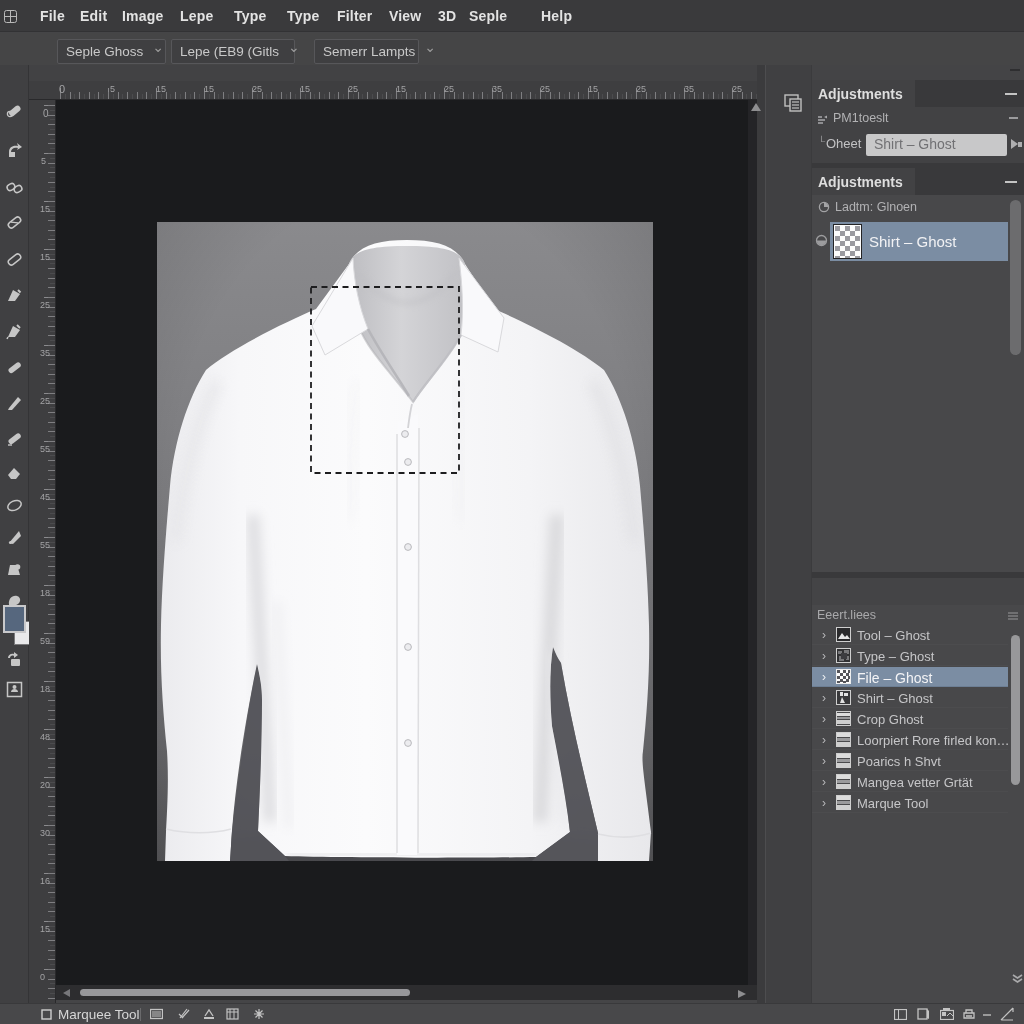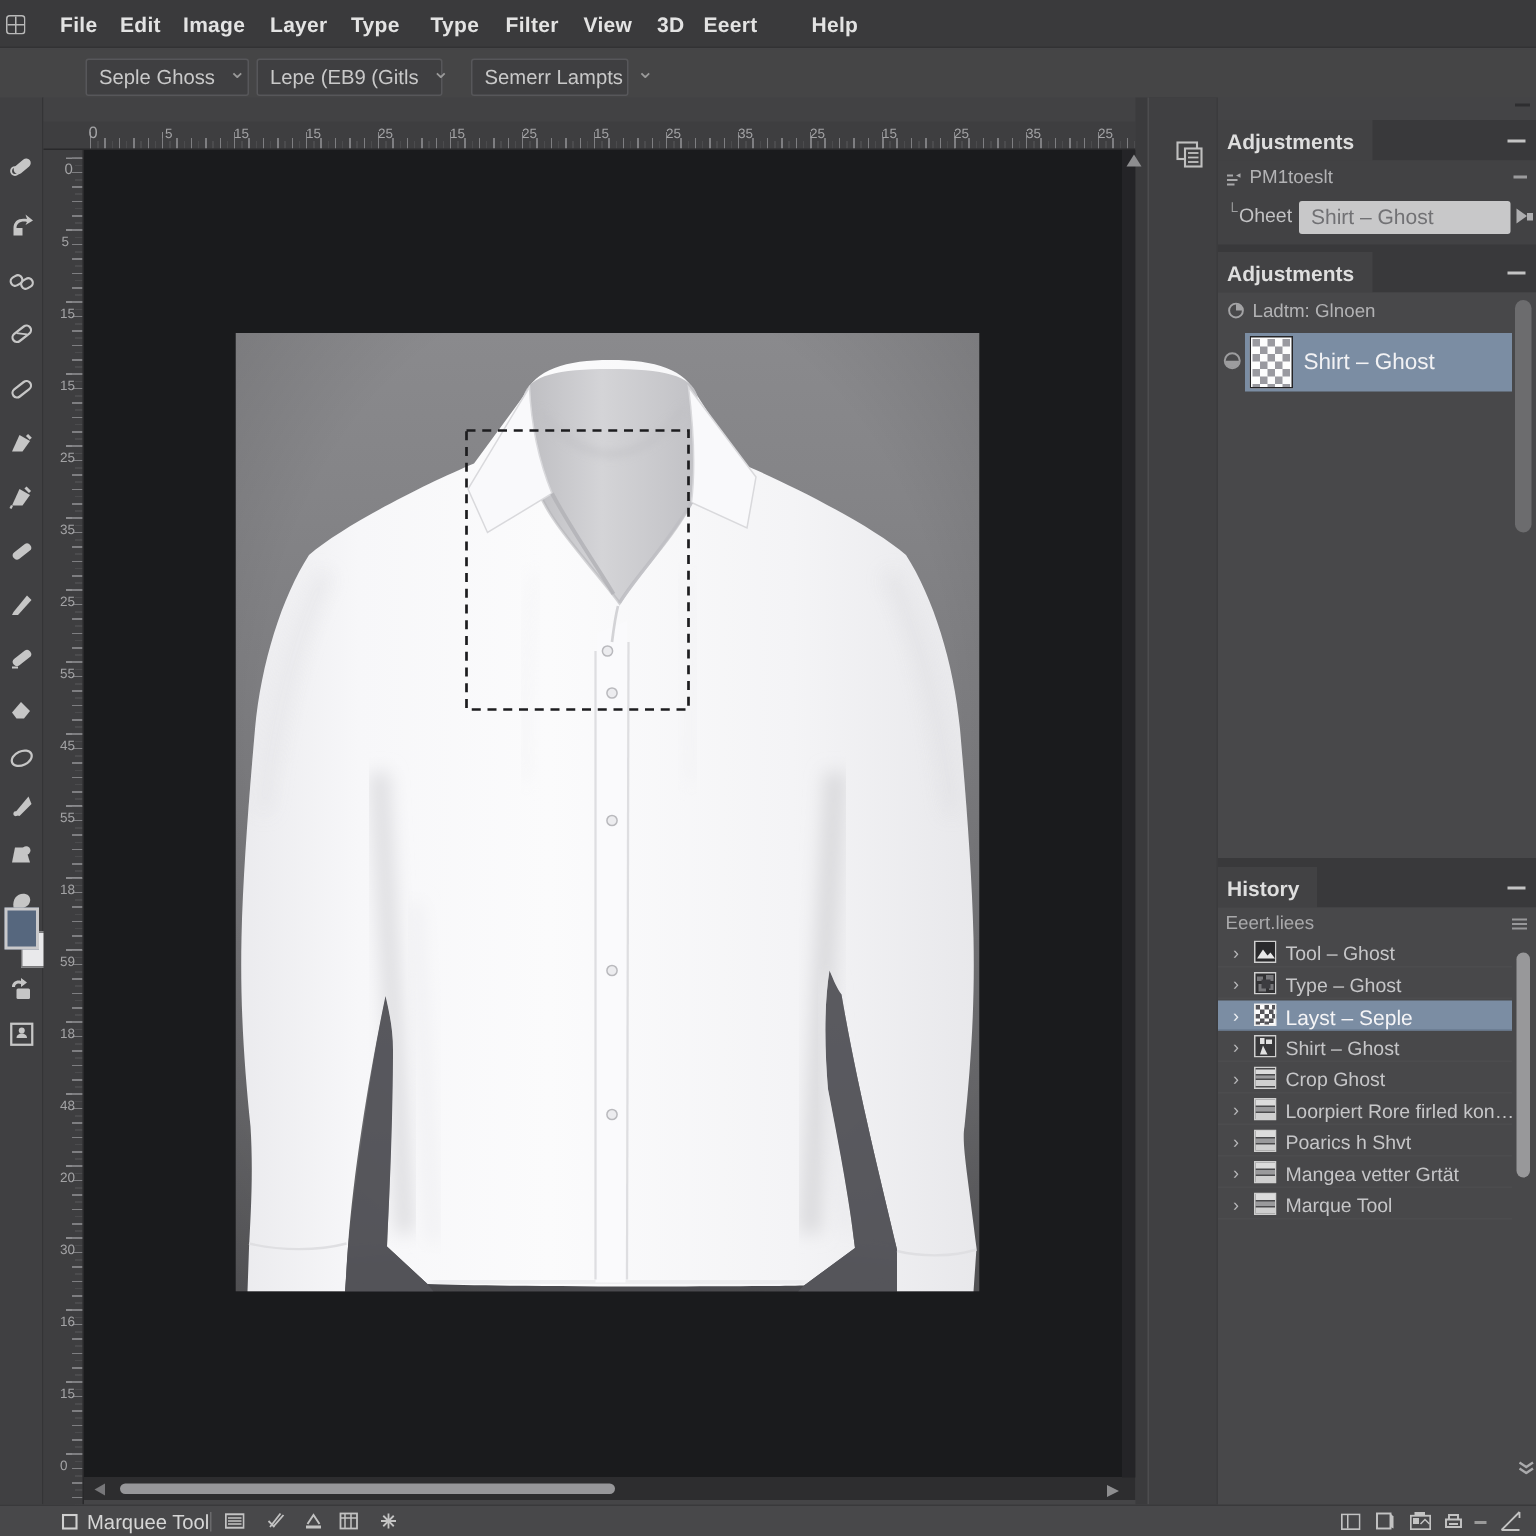--- a/index.html
+++ b/index.html
@@ -74,27 +74,27 @@
 
 <div id="menubar">
   <svg class="abs" style="left:4px;top:10px" width="13" height="13" viewBox="0 0 13 13">
     <rect x="0.5" y="0.5" width="12" height="12" rx="2" fill="none" stroke="#b9b9b9"></rect>
     <line x1="6.5" y1="1" x2="6.5" y2="12" stroke="#b9b9b9"></line>
     <line x1="1" y1="6.5" x2="12" y2="6.5" stroke="#b9b9b9"></line>
   </svg>
   <span class="mi" style="left:40px">File</span>
   <span class="mi" style="left:80px">Edit</span>
   <span class="mi" style="left:122px">Image</span>
-  <span class="mi" style="left:180px">Layer</span>
+  <span class="mi" style="left:180px">Lepe</span>
   <span class="mi" style="left:234px">Type</span>
   <span class="mi" style="left:287px">Type</span>
   <span class="mi" style="left:337px">Filter</span>
   <span class="mi" style="left:389px">View</span>
   <span class="mi" style="left:438px">3D</span>
-  <span class="mi" style="left:469px">Eeert</span>
+  <span class="mi" style="left:469px">Seple</span>
   <span class="mi" style="left:541px">Help</span>
 </div>
 
 <div id="optbar">
   <div class="optbtn" style="left:57px;width:109px">Seple Ghoss<span class="car">⌄</span></div>
   <div class="optbtn" style="left:171px;width:124px">Lepe (EB9 (Gitls<span class="car">⌄</span></div>
   <div class="optbtn" style="left:314px;width:105px">Semerr Lampts<span class="car">⌄</span></div>
 </div>
 
 <div id="tools">
@@ -418,24 +418,20 @@
           <rect x="22" y="32" width="5" height="3"></rect>
       </g>
       <rect x="0.5" y="0.5" width="28" height="34" fill="none" stroke="#242426"></rect>
     </svg>
     <span class="abs" style="left:57px;top:38px;color:#f2f2f4;font-size:15px">Shirt – Ghost</span>
 
     <div class="abs" style="left:198px;top:5px;width:11px;height:155px;background:#6c6c6e;border-radius:6px"></div>
   </div>
   <div class="abs" style="left:0;top:507px;width:212px;height:6px;background:#39393b"></div>
 
-  <div class="phead" style="top:513px">
-    <div class="ptab">History</div>
-    <div class="pmin" style="top:13px"></div>
-  </div>
   <div class="abs" style="left:0;top:540px;width:212px;height:441px;background:#48484a">
     <span class="prowtxt" style="left:5px;top:3px;color:#a9a9ab">Eeert.liees</span>
     <svg class="abs" style="left:196px;top:7px" width="10" height="8" viewBox="0 0 10 8">
       <path d="M0 1h10M0 4h10M0 7h10" stroke="#98989a" stroke-width="1.2"></path>
     </svg>
     <div id="hlist" class="abs" style="left:0;top:20px;width:212px">
       <div class="hrow" style="top:0">
         <span class="chev">›</span>
         <svg class="hicon" viewBox="0 0 15 15">
             <rect width="15" height="15" fill="#2a2a2c"></rect>
@@ -467,21 +463,21 @@
               <rect x="1" y="7" width="3" height="3"></rect>
               <rect x="7" y="7" width="3" height="3"></rect>
               <rect x="12" y="7" width="3" height="3"></rect>
               <rect x="4" y="10" width="3" height="3"></rect>
               <rect x="10" y="10" width="3" height="3"></rect>
               <rect x="1" y="12" width="3" height="3"></rect>
               <rect x="7" y="12" width="3" height="3"></rect>
             </g>
             <rect x="0.5" y="0.5" width="14" height="14" fill="none" stroke="#eeeeee"></rect>
           </svg>
-        <span class="htxt">Layst – Seple</span>
+        <span class="htxt">File – Ghost</span>
       </div>
       <div class="hrow" style="top:63px">
         <span class="chev">›</span>
         <svg class="hicon" viewBox="0 0 15 15">
             <rect width="15" height="15" fill="#39393b"></rect>
             <path d="M4 2h3v4H4zM8 3h4v3H8zM6 7l3 6H4z" fill="#e2e2e2"></path>
             <rect x="0.5" y="0.5" width="14" height="14" fill="none" stroke="#cfcfcf"></rect>
           </svg>
         <span class="htxt">Shirt – Ghost</span>
       </div>

